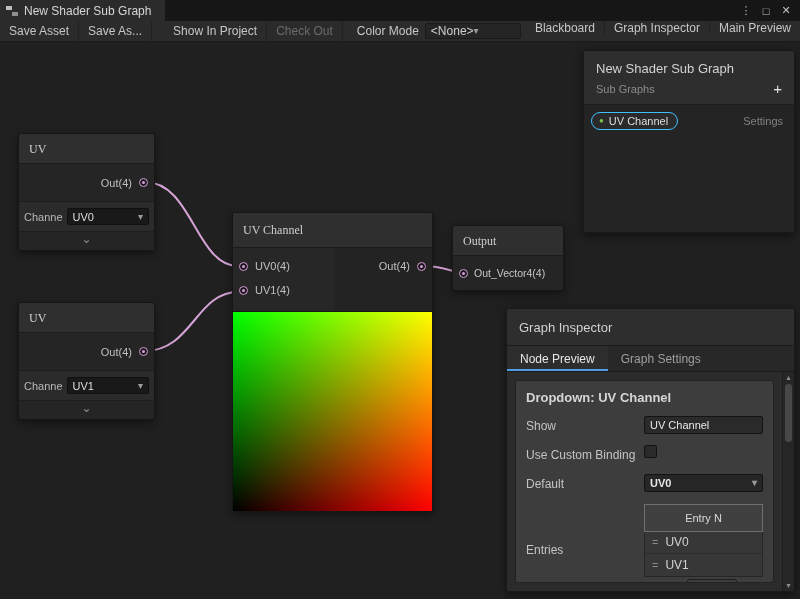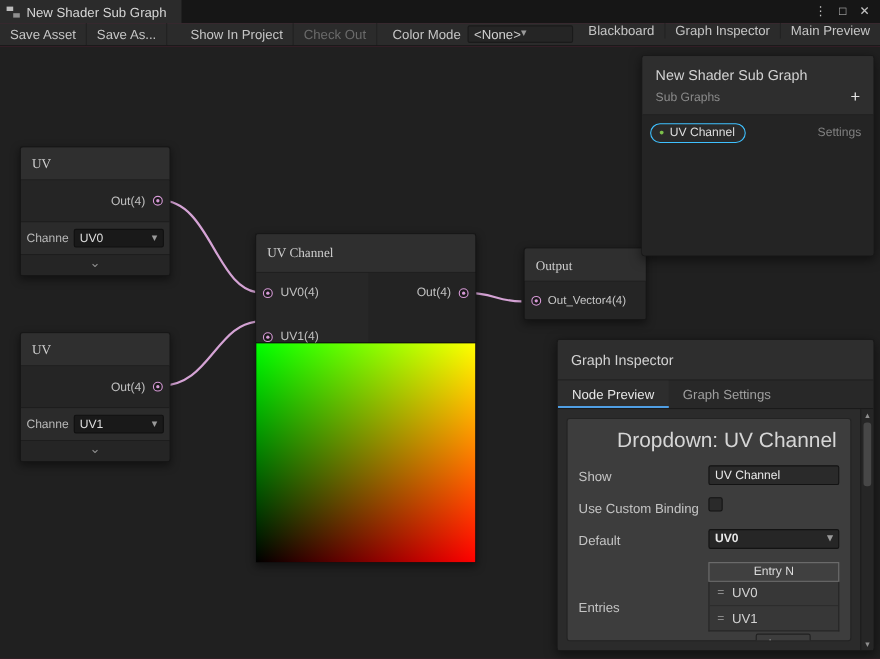--- a/index.html
+++ b/index.html
@@ -1,17 +1,17 @@
 <!DOCTYPE html>
 <html><head>
 <meta charset="utf-8">
 <style>
   * { margin:0; padding:0; box-sizing:border-box; }
   body { font-family:"Liberation Sans", sans-serif; background:#111; }
-  #root { position:relative; width:800px; height:599px; overflow:hidden; background:#be185d; color:#c8c8c8; font-size:12px; }
+  #root { position:relative; width:800px; height:599px; overflow:hidden; background:#0ea5e9; color:#c8c8c8; font-size:12px; }
   .abs { position:absolute; }
 
   
   .tabbar { left:0; top:0; width:800px; height:21px; background:#161616; display:flex; align-items:stretch; }
   .tab { display:flex; align-items:center; gap:6px; padding:0 14px 0 6px; background:#2b2b2b; color:#d6d6d6; font-size:12px; }
   .tab-icon { width:12px; height:12px; position:relative; flex:none; }
   .tab-icon::before { content:""; position:absolute; left:0; top:1px; width:6px; height:4px; background:#bdbdbd; }
   .tab-icon::after { content:""; position:absolute; right:0; bottom:1px; width:6px; height:4px; background:#8f8f8f; }
   .win-controls { margin-left:auto; display:flex; align-items:center; gap:4px; padding-right:6px; color:#c2c2c2; }
   .winbtn { width:16px; text-align:center; font-size:11px; cursor:default; }
@@ -66,28 +66,28 @@
   .dot { color:#7dc24b; font-size:8px; line-height:1; }
   .bb-type { margin-left:auto; color:#808080; font-size:11px; padding-right:4px; }
 
   
   .gi-head { height:37px; line-height:37px; padding:0 12px; background:#2e2e2e; border-bottom:1px solid #1b1b1b; font-size:13px; color:#d2d2d2; }
   .itabs { display:flex; height:26px; background:#282828; border-bottom:1px solid #191919; }
   .itab { display:flex; align-items:center; padding:0 13px; font-size:12px; color:#9f9f9f; cursor:default; }
   .itab.active { color:#e6e6e6; box-shadow:inset 0 -2px 0 #4f9ee3; background:#2d2d2d; }
   .gi-content { position:absolute; left:0; right:12px; top:63px; bottom:0; background:#2b2b2b; padding:8px; }
   .gi-box { background:#3d3d3d; border:1px solid #232323; border-radius:3px; height:100%; padding:9px 10px; overflow:hidden; }
-  .sect { font-size:19px; font-weight:normal; color:#d6d6d6;margin-left:35px; }
+  .sect { font-size:13px; font-weight:bold; color:#d6d6d6; }
   .irow { display:flex; align-items:flex-start; margin-top:11px; }
   .ilabel { width:118px; flex:none; font-size:12px; color:#c4c4c4; padding-top:2px; line-height:1.35; }
   .ictrl { flex:1; min-width:0; }
   .itext { width:100%; height:18px; background:#2a2a2a; border:1px solid #131313; border-radius:2px; color:#e8e8e8; font-size:11px; padding:0 5px; font-family:inherit; }
   .icheck { width:13px; height:13px; background:#2a2a2a; border:1px solid #131313; border-radius:2px; }
   .idrop { display:flex; align-items:center; justify-content:space-between; width:100%; height:18px; padding:0 5px; background:#262626; border:1px solid #131313; border-radius:2px; font-size:11px; font-weight:bold; color:#e8e8e8; }
-  .lheader { height:18px; display:flex; align-items:center; justify-content:center; background:#404040; border:1px solid #6f6f6f; font-size:11px; color:#dadada; }
+  .lheader { height:28px; display:flex; align-items:center; justify-content:center; background:#404040; border:1px solid #6f6f6f; font-size:11px; color:#dadada; }
   .lrows { border:1px solid #262626; border-top:none; background:#373737; }
   .lrow { height:22px; display:flex; align-items:center; gap:7px; padding:0 7px; border-bottom:1px solid #2c2c2c; font-size:12px; color:#d2d2d2; }
   .lrow:last-child { border-bottom:none; }
   .handle { color:#8a8a8a; font-size:11px; }
   .lfooter { display:flex; justify-content:flex-end; margin-top:2px; padding-right:26px; }
   .lbtns { display:flex; background:#3d3d3d; border:1px solid #202020; border-radius:2px; }
   .lbtn { width:24px; height:15px; display:flex; align-items:center; justify-content:center; color:#d0d0d0; font-size:12px; line-height:1; cursor:default; }
   .iscroll { position:absolute; right:0; top:63px; bottom:0; width:12px; background:#262626; border-left:1px solid #1d1d1d; }
   .sarrow { position:absolute; left:0; width:100%; text-align:center; font-size:8px; color:#8f8f8f; }
   .sarrow.top { top:1px; } .sarrow.bottom { bottom:1px; }
@@ -168,33 +168,33 @@
       <div class="collapse">⌄</div>
     </div>
 
     <div class="node" style="left:232px; top:170px; width:201px;">
       <div class="nhead uvch-head">UV Channel</div>
       <div class="uvch-body">
         <div class="inrow" style="top:8px;">
           <span class="port"></span>
           <span>UV0(4)</span>
         </div>
-        <div class="inrow" style="top:48px;">
+        <div class="inrow" style="top:32px;">
           <span class="port"></span>
           <span>UV1(4)</span>
         </div>
         <div class="outabs">
           <span>Out(4)</span>
           <span class="port"></span>
         </div>
       </div>
       <div class="uv-preview"></div>
     </div>
 
-    <div class="node" style="left:476px; top:183px; width:112px;">
+    <div class="node" style="left:452px; top:183px; width:112px;">
       <div class="nhead">Output</div>
       <div class="outnode-row">
         <span class="port"></span>
         <span>Out_Vector4(4)</span>
       </div>
     </div>
 
     <div class="panel" style="left:583px; top:8px; width:212px; height:183px;">
       <div class="bb-header">
         <div class="bb-title">New Shader Sub Graph</div>

